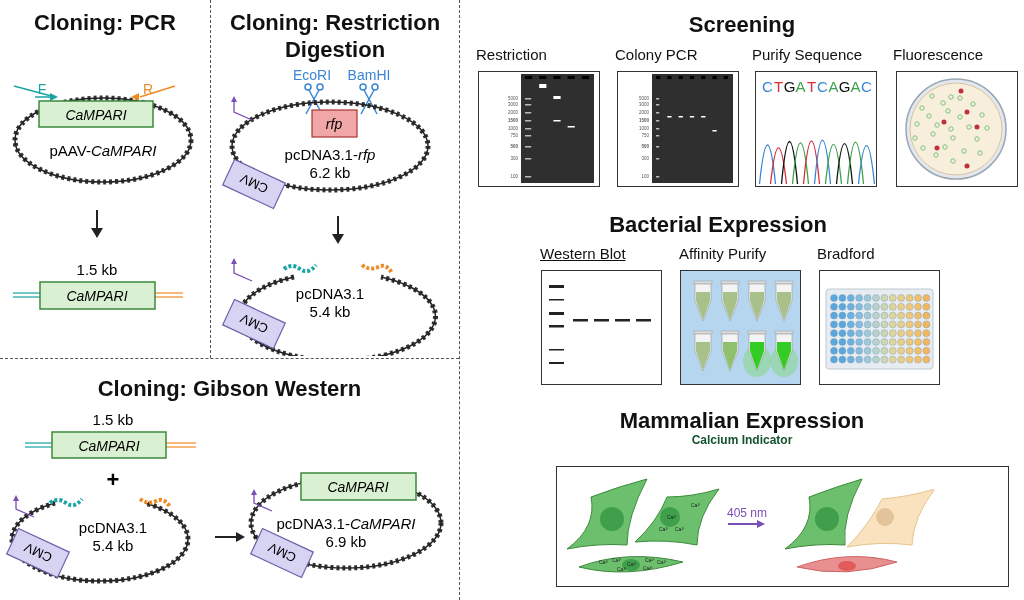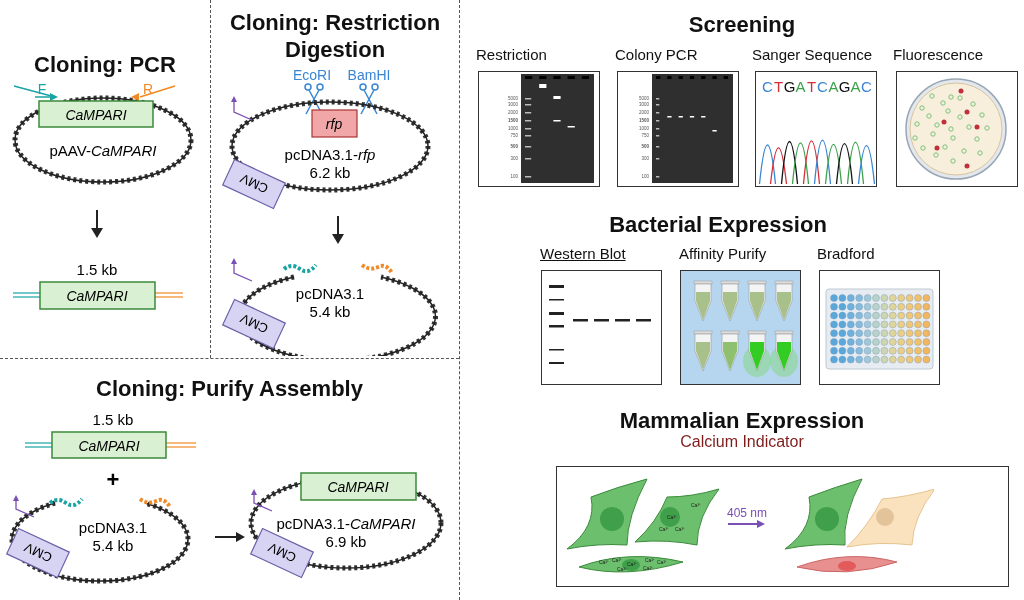--- a/index.html
+++ b/index.html
@@ -12,21 +12,21 @@
   .box { border:1.5px solid #333; background:#fff; box-sizing:border-box; }
   svg text { font-family:"Liberation Sans", sans-serif; }
 </style>
 </head>
 <body>
 
 <div class="abs vdash" style="left:210px;top:0;height:358px;"></div>
 <div class="abs vdash" style="left:459px;top:0;height:600px;"></div>
 <div class="abs hdash" style="left:0;top:358px;width:459px;"></div>
 
-<div class="abs title" style="left:0;width:210px;top:10px;margin-top:42px;">Cloning: PCR</div>
+<div class="abs title" style="left:0;width:210px;top:10px;">Cloning: PCR</div>
 <svg class="abs" style="left:0;top:70px;" width="210" height="240" viewBox="0 0 210 240">
 
   <ellipse cx="103" cy="70" rx="88" ry="42" fill="none" stroke="#333" stroke-width="5" stroke-dasharray="3 3"></ellipse>
   <ellipse cx="103" cy="70" rx="88" ry="42" fill="none" stroke="#222" stroke-width="1.5"></ellipse>
 
   <line x1="14" y1="16" x2="55" y2="27" stroke="#1aa3a3" stroke-width="1.5"></line>
   <line x1="55" y1="27" x2="35" y2="27" stroke="#1aa3a3" stroke-width="1.5"></line>
   <polygon points="58,27 50,23 50,31" fill="#1aa3a3"></polygon>
   <line x1="175" y1="16" x2="140" y2="27" stroke="#f08a24" stroke-width="1.5"></line>
   <polygon points="131,27 139,23 139,31" fill="#f08a24"></polygon>
@@ -91,21 +91,21 @@
   <polyline points="40,215 22,207 22,196" fill="none" stroke="#7a4fb5" stroke-width="1.3"></polyline>
   <polygon points="22,192 19,198 25,198" fill="#7a4fb5"></polygon>
   <text x="118" y="233" font-size="15" text-anchor="middle">pcDNA3.1</text>
   <text x="118" y="251" font-size="15" text-anchor="middle">5.4 kb</text>
   <g transform="translate(42,258) rotate(25)">
     <rect x="-28" y="-14" width="56" height="28" fill="#d7d3f2" stroke="#6b5fa8" stroke-width="1.2"></rect>
     <text x="0" y="5" font-size="13" text-anchor="middle" transform="rotate(180 0 0)">CMV</text>
   </g>
 </svg>
 
-<div class="abs title" style="left:0;width:459px;top:376px;">Cloning: Purify Assembly</div>
+<div class="abs title" style="left:0;width:459px;top:376px;">Cloning: Gibson Western</div>
 <svg class="abs" style="left:0;top:405px;" width="459" height="195" viewBox="0 0 459 195">
   <text x="113" y="20" font-size="15" text-anchor="middle">1.5 kb</text>
   <line x1="25" y1="38" x2="52" y2="38" stroke="#1aa3a3" stroke-width="1.2"></line>
   <line x1="25" y1="42" x2="52" y2="42" stroke="#1aa3a3" stroke-width="1.2"></line>
   <line x1="166" y1="38" x2="196" y2="38" stroke="#f08a24" stroke-width="1.2"></line>
   <line x1="166" y1="42" x2="196" y2="42" stroke="#f08a24" stroke-width="1.2"></line>
   <rect x="52" y="27" width="114" height="26" fill="#d9f0d3" stroke="#3b8a3b" stroke-width="1.5"></rect>
   <text x="109" y="46" font-size="14" font-style="italic" text-anchor="middle">CaMPARI</text>
   <text x="113" y="82" font-size="22" font-weight="bold" text-anchor="middle">+</text>
 
@@ -135,21 +135,21 @@
   <text x="346" y="142" font-size="15" text-anchor="middle">6.9 kb</text>
   <g transform="translate(282,148) rotate(25)">
     <rect x="-28" y="-14" width="56" height="28" fill="#d7d3f2" stroke="#6b5fa8" stroke-width="1.2"></rect>
     <text x="0" y="5" font-size="13" text-anchor="middle" transform="rotate(180 0 0)">CMV</text>
   </g>
 </svg>
 
 <div class="abs title" style="left:460px;width:564px;top:12px;">Screening</div>
 <div class="abs label" style="left:476px;width:124px;top:46px;">Restriction</div>
 <div class="abs label" style="left:615px;width:124px;top:46px;">Colony PCR</div>
-<div class="abs label" style="left:752px;width:124px;top:46px;">Sanger Sequence</div>
+<div class="abs label" style="left:752px;width:124px;top:46px;">Purify Sequence</div>
 <div class="abs label" style="left:893px;width:124px;top:46px;">Fluorescence</div>
 
 <div class="abs box" style="left:478px;top:71px;width:122px;height:116px;">
   <svg id="gel1" width="119" height="113">
       <rect x="42" y="2" width="73" height="109" fill="#2f2f2f"></rect>
       <rect x="46" y="4" width="7.199999999999999" height="3" fill="#000"></rect>
       <rect x="60.2" y="4" width="7.199999999999999" height="3" fill="#000"></rect>
       <rect x="74.4" y="4" width="7.199999999999999" height="3" fill="#000"></rect>
       <rect x="88.6" y="4" width="7.199999999999999" height="3" fill="#000"></rect>
       <rect x="102.8" y="4" width="7.199999999999999" height="3" fill="#000"></rect>
@@ -419,21 +419,21 @@
       <circle cx="64.4" cy="88.60000000000001" r="3.5" fill="#cdd6b0" stroke="#7a9ab5" stroke-width="0.4"></circle>
       <circle cx="72.80000000000001" cy="88.60000000000001" r="3.5" fill="#dfd59a" stroke="#7a9ab5" stroke-width="0.4"></circle>
       <circle cx="81.2" cy="88.60000000000001" r="3.5" fill="#ebce86" stroke="#7a9ab5" stroke-width="0.4"></circle>
       <circle cx="89.60000000000001" cy="88.60000000000001" r="3.5" fill="#f0c678" stroke="#7a9ab5" stroke-width="0.4"></circle>
       <circle cx="98" cy="88.60000000000001" r="3.5" fill="#f2bf6a" stroke="#7a9ab5" stroke-width="0.4"></circle>
       <circle cx="106.4" cy="88.60000000000001" r="3.5" fill="#f2b65e" stroke="#7a9ab5" stroke-width="0.4"></circle>
     </svg>
 </div>
 
 <div class="abs title" style="left:460px;width:564px;top:408px;">Mammalian Expression</div>
-<div class="abs" style="left:460px;width:564px;top:433px;text-align:center;font-weight:normal;font-size:16px;color:#7f1d1d;">Calcium Indicator</div>
+<div class="abs" style="left:460px;width:564px;top:433px;text-align:center;font-weight:bold;font-size:12px;color:#14532d;">Calcium Indicator</div>
 <div class="abs box" style="left:556px;top:466px;width:453px;height:121px;">
   <svg width="377" height="118" viewBox="0 0 377 118">
 
     <path d="M10 82 Q40 60 34 30 Q60 20 90 12 Q70 50 70 78 Q40 76 10 82Z" fill="#6cbf6c" stroke="#3b8a3b" stroke-width="1"></path>
     <circle cx="55" cy="52" r="12" fill="#3f9f4a"></circle>
     <path d="M78 75 Q100 55 110 30 Q135 30 162 22 Q140 50 140 78 Q110 72 78 75Z" fill="#6cbf6c" stroke="#3b8a3b" stroke-width="1"></path>
     <circle cx="113" cy="50" r="10" fill="#3f9f4a"></circle>
     <path d="M22 100 Q70 82 126 95 Q70 112 22 100Z" fill="#6cbf6c" stroke="#3b8a3b" stroke-width="1"></path>
     <ellipse cx="74" cy="98" rx="9" ry="6" fill="#3f9f4a"></ellipse>
     <g font-size="5" fill="#222">

